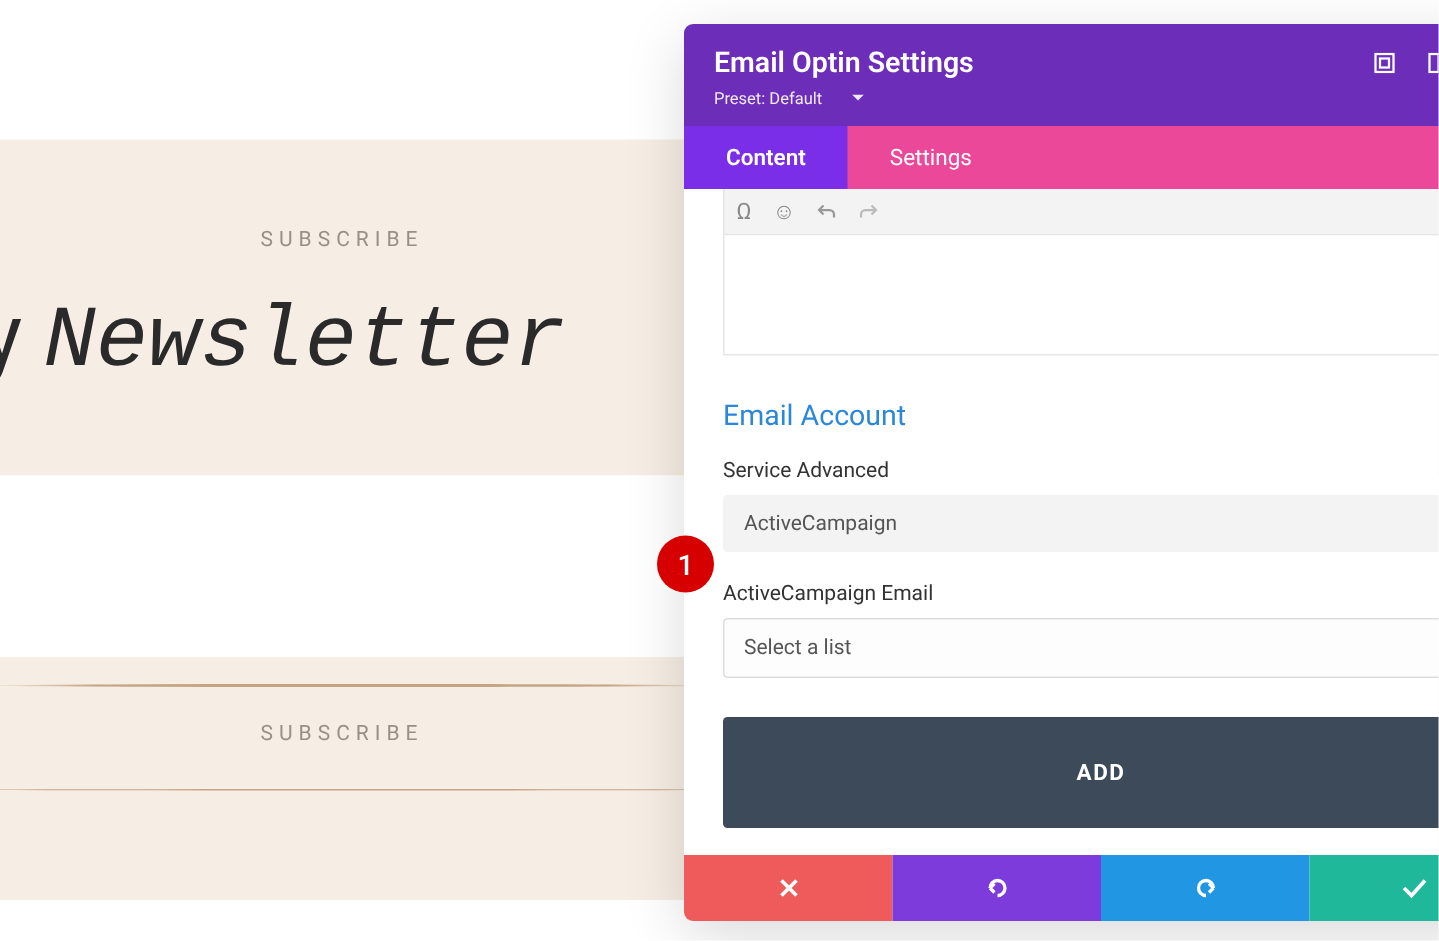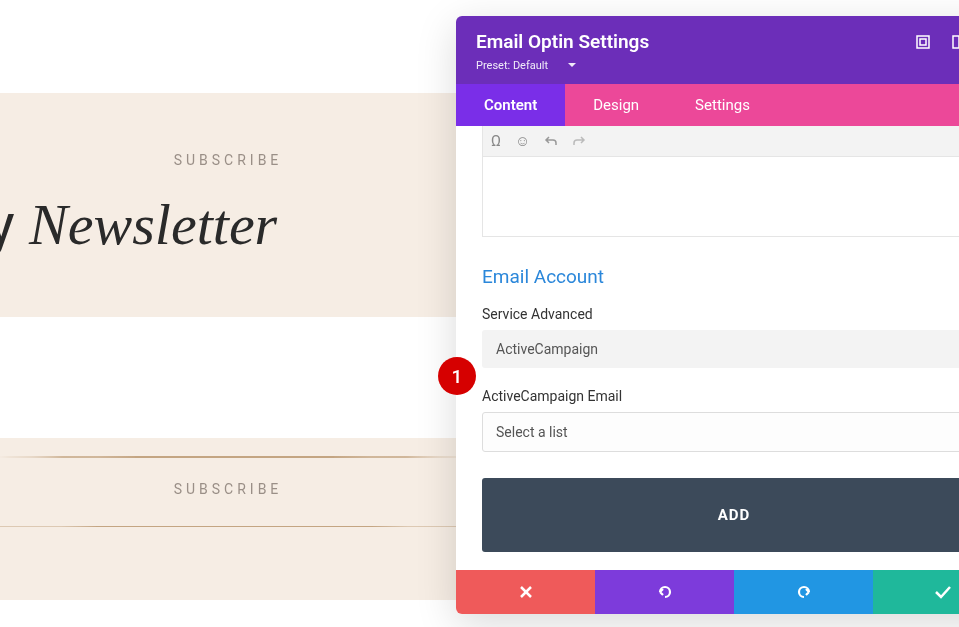--- a/index.html
+++ b/index.html
@@ -4,21 +4,21 @@
 <style>
 *{margin:0;padding:0;box-sizing:border-box;font-family:-apple-system,BlinkMacSystemFont,"Segoe UI",Roboto,sans-serif}
 body{background:#fff;width:959px;height:627px;overflow:hidden;position:relative}
 .page-bg{position:absolute;inset:0;background:#fff}
 .band{position:absolute;left:0;right:0}
 .band-top{top:93px;height:224px;background:#f6ede4}
 .band-mid{top:317px;height:65px;background:#fff}
 .band-low{top:438px;height:162px;background:#f6ede4}
 .subscribe-top{position:absolute;top:152px;left:0;width:456px;text-align:center;letter-spacing:4px;color:#9a8f87;font-size:14px}
 .heading{position:absolute;top:190px;left:-110px;width:560px;font-size:58px;color:#2a2a2a;font-family:Georgia,serif}
-.heading em{font-style:italic;font-family:Liberation Serif, serif}
+.heading em{font-style:italic;font-family:Liberation Mono, monospace}
 .lines{position:absolute;top:456px;left:-10px;right:480px}
 .line{height:1px;background:#c4a582;border-radius:50%;margin:0 0 68px 0}
 .line:first-child{height:2px;background:linear-gradient(to right,transparent,#c4a582 15%,#c4a582 85%,transparent)}
 .subscribe-low{position:absolute;top:481px;left:0;width:456px;text-align:center;letter-spacing:4px;color:#9a8f87;font-size:14px}
 .panel{position:absolute;top:16px;left:456px;width:556px;height:598px;background:#fff;border-radius:6px;box-shadow:0 10px 40px rgba(0,0,0,.15);display:flex;flex-direction:column;overflow:hidden}
 .p-top{background:#6c2eb9;color:#fff;padding:14px 20px 12px}
 .p-title-row{display:flex;align-items:center;justify-content:space-between}
 .p-title{font-size:19px;font-weight:600}
 .p-icons{display:flex;gap:22px;align-items:center}
 .p-icons svg{cursor:pointer}
@@ -94,21 +94,20 @@
     <div class="p-preset">
       <span>Preset: Default</span>
       <svg width="8" height="5" viewBox="0 0 8 5" fill="#fff">
           <path d="M0 0l4 4 4-4z"></path>
         </svg>
     </div>
   </div>
 
   <div class="tabs">
     <div class="tab active">Content</div>
-    <div class="tab">Design</div>
     <div class="tab">Settings</div>
   </div>
 
   <div class="p-body">
     <div class="toolbar">
       <div class="tb-row">
         <span>Ω</span>
         <span>☺</span>
         <svg width="14" height="14" viewBox="0 0 14 14" fill="none" stroke="#999" stroke-width="1.5">
             <path d="M5 3L2 6l3 3M2 6h7a3 3 0 013 3v2"></path>

